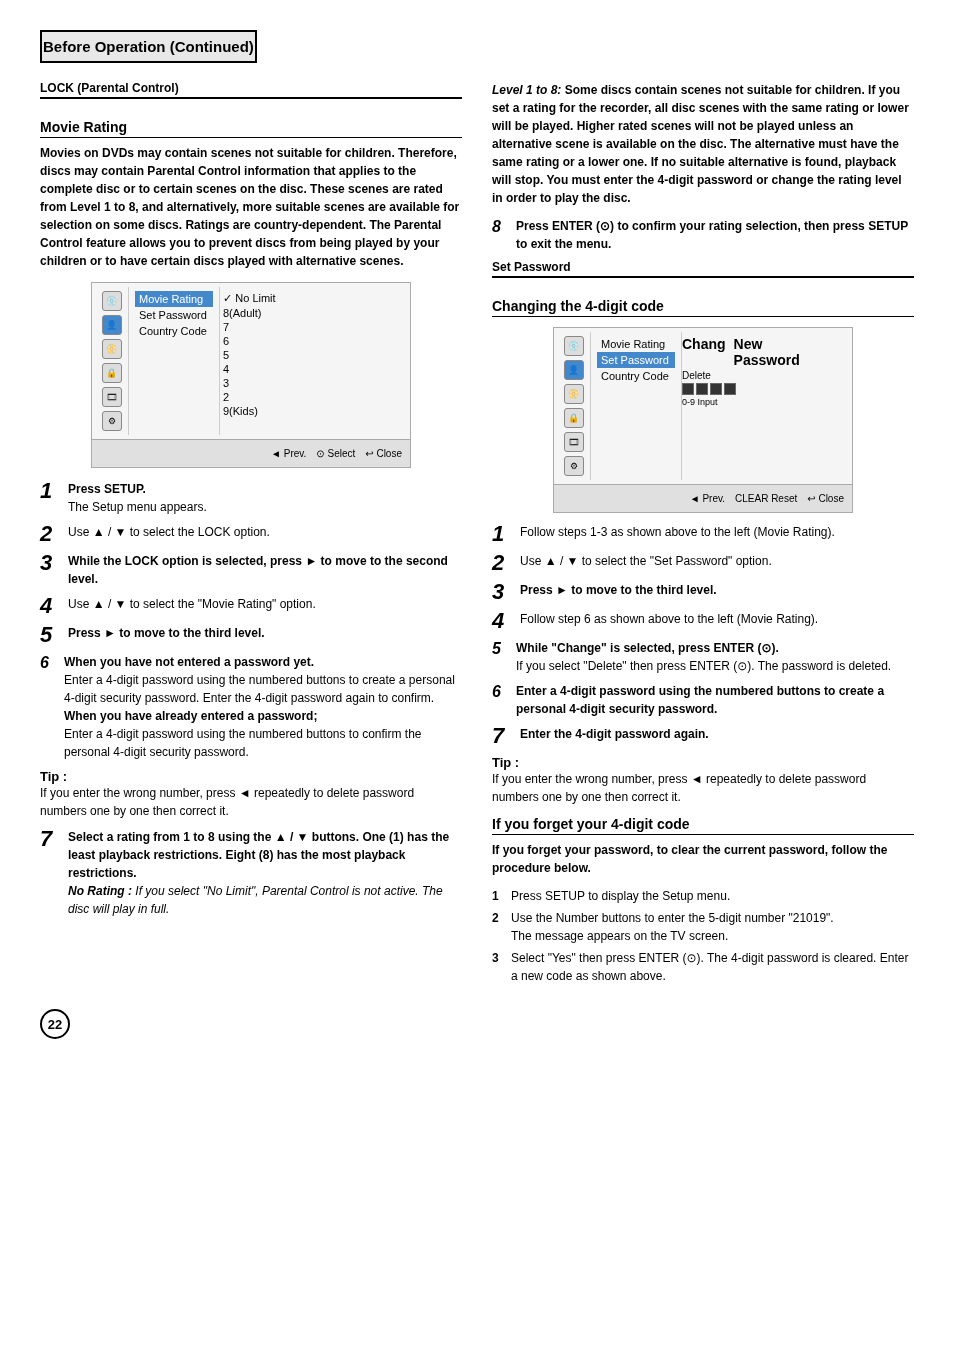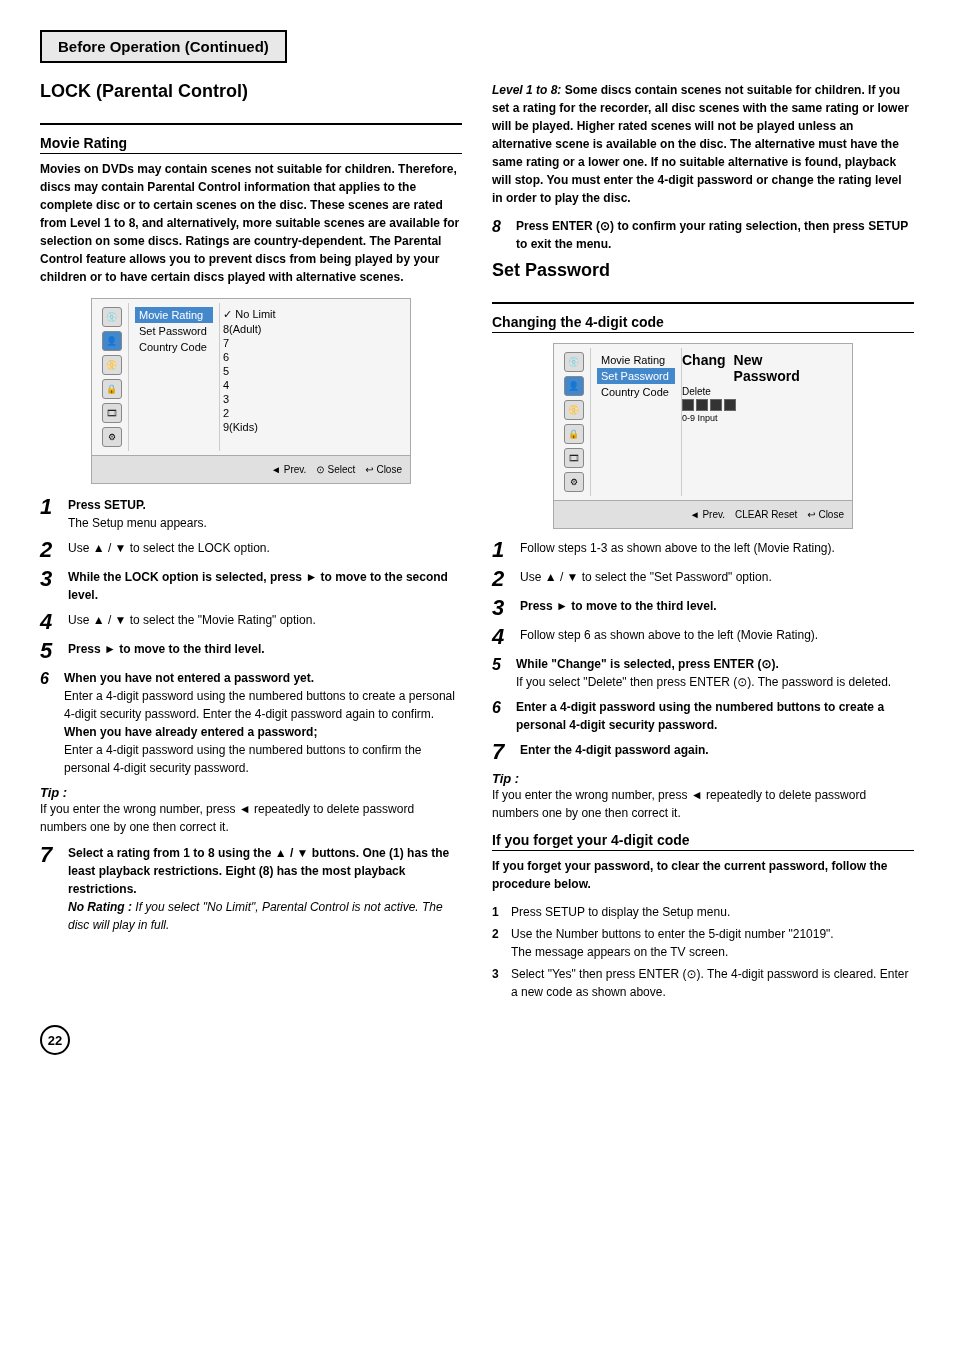--- a/index.html
+++ b/index.html
@@ -10,46 +10,46 @@
       color: #000;
       width: 954px;
       min-height: 1351px;
       padding: 30px 40px;
     }
 
     
     .page-header {
       border: 2px solid #000;
       background: #e8e8e8;
-      padding: 6px 16px;
+      padding: 6px 1px;
       margin-bottom: 18px;
       display: inline-block;
       font-size: 15px;
       font-weight: bold;
     }
 
     
     .content-columns {
       display: flex;
       gap: 30px;
     }
     .col-left {
       flex: 1;
     }
     .col-right {
       flex: 1;
     }
 
     
     .section-title {
-      font-size: 18px;
+      font-size: 12px;
       font-weight: bold;
       border-bottom: 2px solid #000;
-      padding-bottom: 21px;
-      margin-bottom: 10px;
+      padding-bottom: 2px;
+      margin-bottom: 20px;
     }
     .sub-section-title {
       font-size: 14px;
       font-weight: bold;
       border-bottom: 1px solid #000;
       padding-bottom: 2px;
       margin-bottom: 6px;
     }
 
     
@@ -166,21 +166,20 @@
     }
     .step-text i {
       font-style: italic;
     }
 
     
     .tip-block {
       margin: 8px 0;
     }
     .tip-title {
-      font-style: italic;
       font-weight: bold;
       font-size: 13px;
     }
     .tip-text {
       font-size: 12px;
       line-height: 1.5;
     }
 
     
     .menu-box-right {

